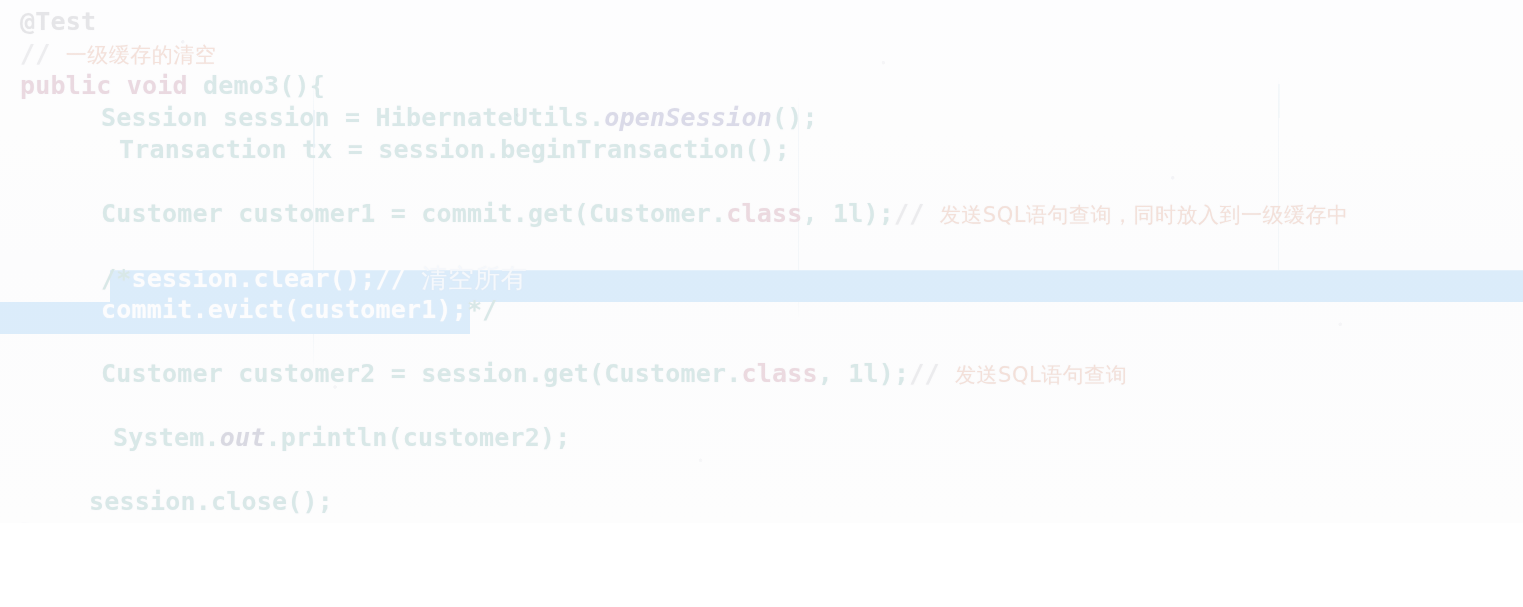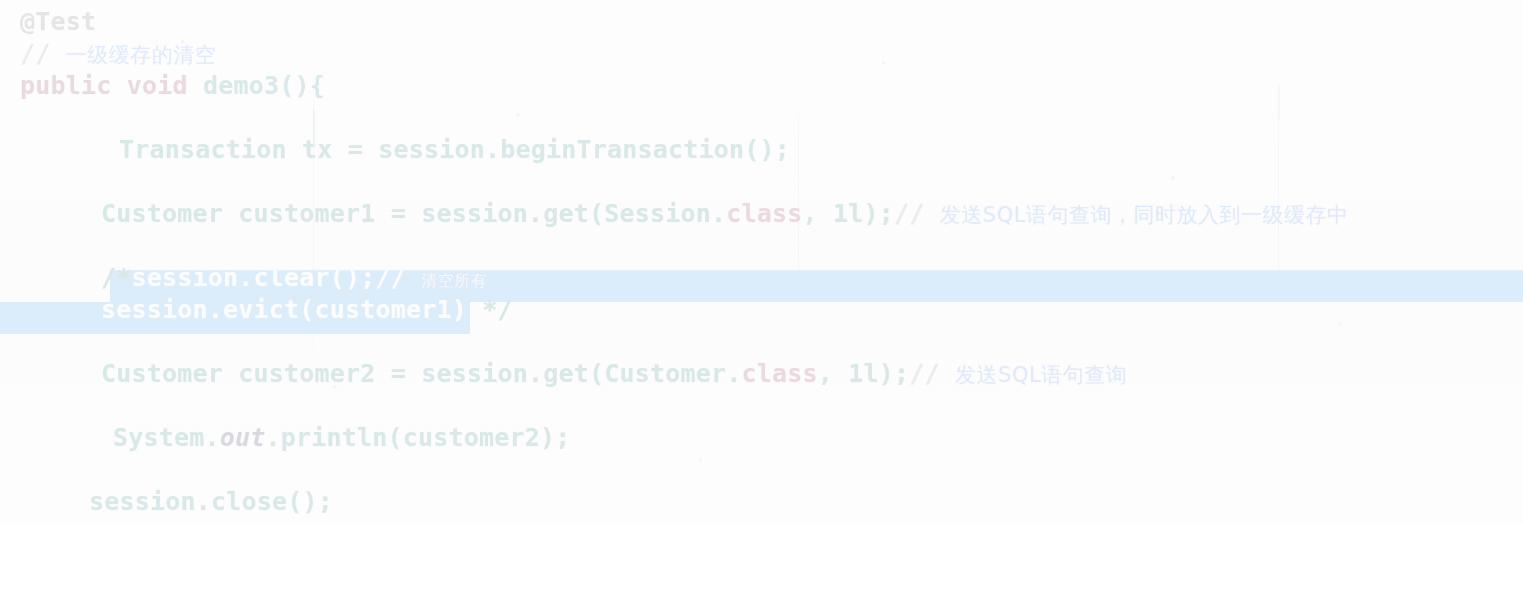--- a/index.html
+++ b/index.html
@@ -77,33 +77,33 @@
   .anno      { color: #5c5c66; font-weight: 700; }
 
   .cmt {
     color: #8d8d97;
     font-weight: 700;
   }
   .cmt-cn {
     font-family: "DejaVu Sans", "Liberation Sans", sans-serif;
     font-weight: 400;
     font-size: 21px;
-    color: #3b82f6;
+    color: #c2410c;
     letter-spacing: 0.5px;
   }
 
   
   .on-sel {
     color: #ffffff;
     text-shadow: 0 0 1.4px rgba(255,255,255,0.55);
   }
   .on-sel-cn {
     font-family: "DejaVu Sans", "Liberation Sans", sans-serif;
     font-weight: 400;
-    font-size: 16px;
+    font-size: 26px;
     color: #cfe6fb;
     letter-spacing: 0.5px;
   }
 
   
   .caret {
     position: absolute;
     width: 2px;
     background: #7fb6cf;
     z-index: 5;
@@ -127,26 +127,27 @@
 
   <div id="selection">
       <div class="sel-band row1" style="left: 110px; top: 270px; width: 1413px; height: 32px; background: rgb(34, 145, 235);"></div>
       <div class="sel-band" style="left: 0px; top: 302px; width: 470px; height: 32px; background: rgb(34, 145, 235);"></div>
     </div>
 
   <div class="code-layer" id="code-layer">
       <div class="line blur" style="top: 6px; left: 20px;"><span class="anno">@Test</span></div>
       <div class="line blur" style="top: 38px; left: 20px;"><span class="cmt">// </span><span class="cmt-cn">一级缓存的清空</span></div>
       <div class="line blur" style="top: 70px; left: 20px;"><span class="kw">public</span><span class="plain"> </span><span class="kw">void</span><span class="plain"> demo3(){</span></div>
+      <div class="line blur" style="top: 102px; left: 101px;"><span class="plain">Session session = HibernateUtils.</span><span class="ital">openSession</span><span class="plain">();</span></div>
       <div class="line blur" style="top: 134px; left: 101px; margin-left: 18px;"><span class="plain">Transaction tx = session.beginTransaction();</span></div>
       <div class="line blur" style="top: 166px; left: 20px;"></div>
-      <div class="line blur" style="top: 198px; left: 101px;"><span class="plain">Customer customer1 = session.get(Session.</span><span class="kw2">class</span><span class="plain">, 1l);</span><span class="cmt">// </span><span class="cmt-cn">发送SQL语句查询，同时放入到一级缓存中</span></div>
+      <div class="line blur" style="top: 198px; left: 101px;"><span class="plain">Customer customer1 = commit.get(Customer.</span><span class="kw2">class</span><span class="plain">, 1l);</span><span class="cmt">// </span><span class="cmt-cn">发送SQL语句查询，同时放入到一级缓存中</span></div>
       <div class="line blur" style="top: 230px; left: 20px;"></div>
       <div class="line blur" style="top: 262px; left: 101px;"><span class="plain">/*</span><span class="on-sel">session.clear();</span><span class="on-sel">// </span><span class="on-sel-cn">清空所有</span></div>
-      <div class="line blur" style="top: 294px; left: 101px;"><span class="on-sel">session.evict(customer1);</span><span class="plain">*/</span></div>
+      <div class="line blur" style="top: 294px; left: 101px;"><span class="on-sel">commit.evict(customer1);</span><span class="plain">*/</span></div>
       <div class="line blur" style="top: 326px; left: 20px;"></div>
       <div class="line blur" style="top: 358px; left: 101px;"><span class="plain">Customer customer2 = session.get(Customer.</span><span class="kw2">class</span><span class="plain">, 1l);</span><span class="cmt">// </span><span class="cmt-cn">发送SQL语句查询</span></div>
       <div class="line blur" style="top: 422px; left: 101px; margin-left: 12px;"><span class="plain">System.</span><span class="italk">out</span><span class="plain">.println(customer2);</span></div>
       <div class="line blur" style="top: 486px; left: 89px;"><span class="plain">session.close();</span></div>
       <div class="line blur" style="top: 518px; left: 20px;"><span class="plain">}</span></div>
     </div>
 
   <div class="caret" style="left:313px; top:110px; height:38px;"></div>
   <div class="caret" style="left:1278px; top:84px; height:34px; background:#9dc4d6; opacity:0.55;"></div>
 

